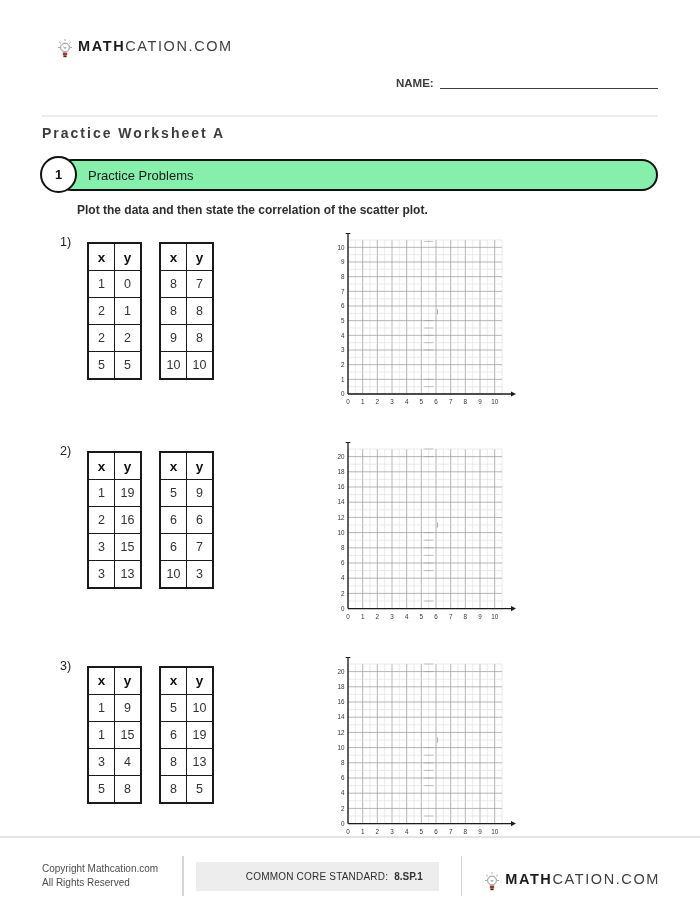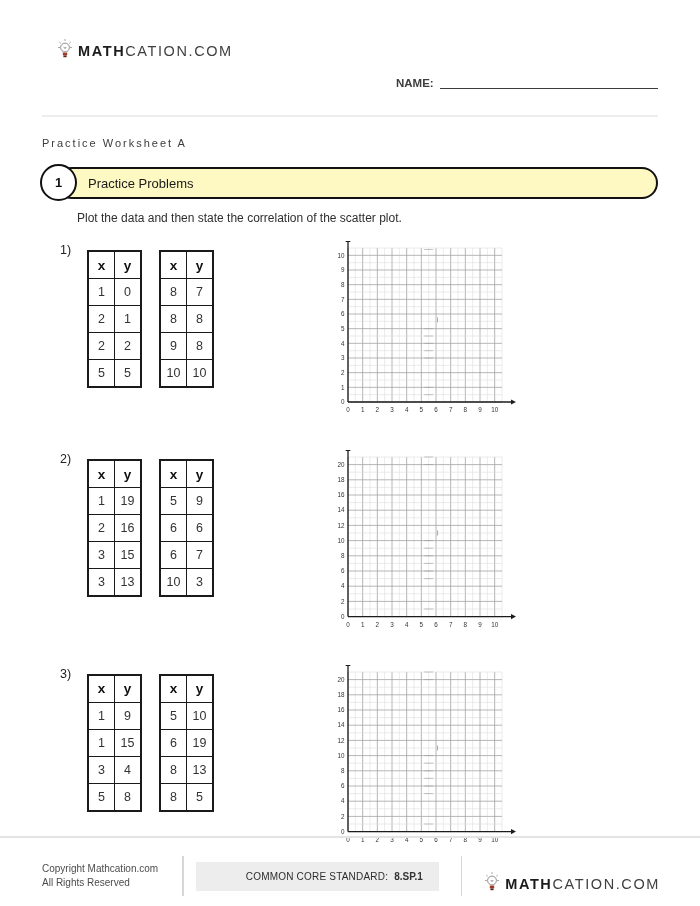--- a/index.html
+++ b/index.html
@@ -1,43 +1,43 @@
 <!DOCTYPE html>
 <html><head>
 <meta charset="utf-8">
 <style>
   html,body{margin:0;padding:0;background:#fff;}
   .page{width:700px;height:906px;position:relative;background:#ffffff;overflow:hidden;
         font-family:"Liberation Sans",sans-serif;color:#222;}
   
   .top{display:flex;justify-content:space-between;align-items:flex-start;padding:28px 42px 0 57px;}
-  .logo{display:flex;align-items:flex-end;gap:5px;margin-top:10px;}
+  .logo{display:flex;align-items:flex-start;gap:5px;margin-top:10px;}
   .logo-text{font-size:14.5px;letter-spacing:1.6px;color:#2b2b2b;white-space:nowrap;}
   .logo-text b{font-weight:800;color:#1c1c1c;}
   .logo-text span.rest{font-weight:400;color:#3f3f3f;}
   .fields{width:262px;font-size:11.5px;font-weight:700;color:#3d3d3d;}
   .frow{display:flex;align-items:flex-end;margin-bottom:12px;margin-top:48px;}
   .flabel{white-space:nowrap;margin-right:6px;}
   .fline{border-bottom:1.6px solid #3d3d3d;height:12px;display:inline-block;}
   .grow{flex:1;}
   .w52{width:52px;} .w82{width:82px;}
   .dlab{margin-left:20px;}
   
   .h1{margin:27px 42px 0 42px;font-size:17px;font-weight:800;letter-spacing:1.5px;color:#1f1f1f;}
   .rule{margin:14px 42px 0 42px;border-top:2px solid #ededed;}
-  .h2{margin:20px 42px 0 42px;font-size:11px;font-weight:400;letter-spacing:2px;color:#3c3c3c;}
+  .h2{margin:8px 42px 0 42px;font-size:14px;font-weight:700;letter-spacing:2px;color:#3c3c3c;}
   
   .section{position:relative;margin:15px 42px 0 40px;height:38px;}
   .sec-circle{position:absolute;left:0;top:0;width:33px;height:33px;border:2.5px solid #111;
               border-radius:50%;background:#fff;z-index:2;display:flex;align-items:center;
               justify-content:center;font-size:13px;font-weight:700;color:#111;}
   .sec-pill{position:absolute;left:16px;right:0;top:3px;height:28px;border:2px solid #111;
             border-radius:16px;display:flex;align-items:center;padding-left:30px;
-            font-size:13px;color:#1a1a1a;background:#fef9c3;}
-  .instruction{margin:9px 0 16px 77px;font-size:12px;font-weight:400;color:#2e2e2e;}
+            font-size:13px;color:#1a1a1a;background:#86efac;}
+  .instruction{margin:9px 0 16px 77px;font-size:12px;font-weight:700;color:#2e2e2e;}
   
   #problems{margin-top:12px;}
   .problem{display:flex;align-items:flex-start;margin:0 0 27px 42px;}
   .plabel{width:45px;box-sizing:border-box;padding:2px 0 0 18px;font-size:12.5px;color:#222;}
   .tables{display:flex;gap:17px;margin-top:9px;}
   table.xy{border-collapse:collapse;border:2px solid #1a1a1a;background:#fff;}
   table.xy th,table.xy td{width:25px;height:26px;border:1.5px solid #1a1a1a;text-align:center;
     vertical-align:middle;padding:0;}
   table.xy th{font-size:13.5px;font-weight:700;color:#111;}
   table.xy td{font-size:12.5px;font-weight:400;color:#333;}

